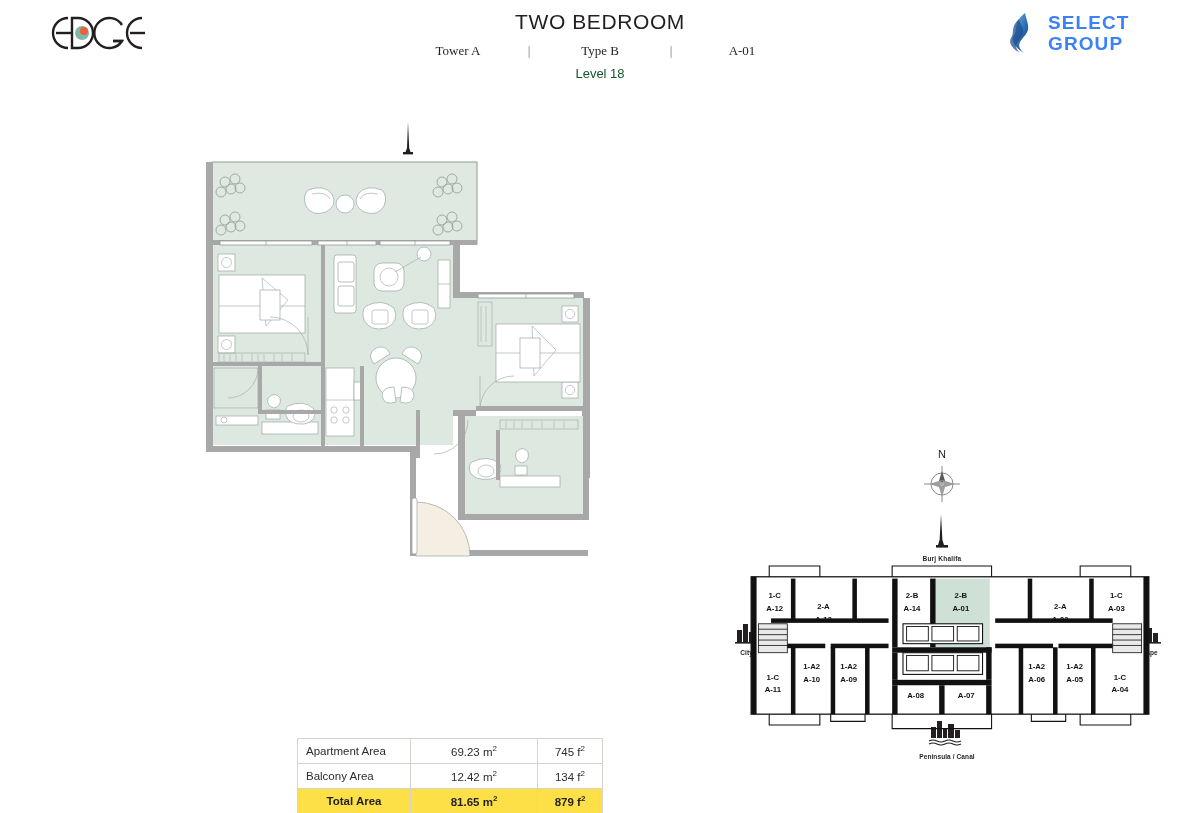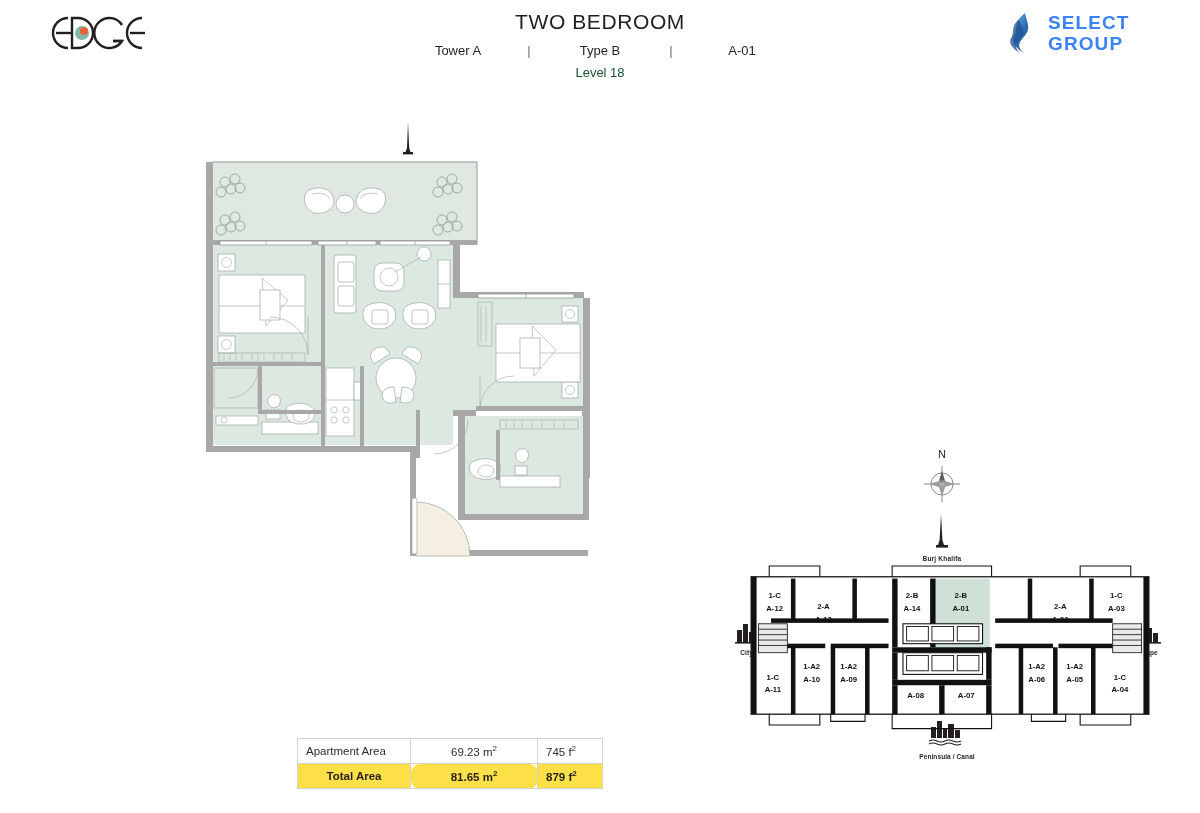--- a/index.html
+++ b/index.html
@@ -22,21 +22,21 @@
     color:#3b82f6;font-weight:700;
   }
 
   #title-block{position:absolute;left:0;top:10px;width:1200px;text-align:center;}
   #plan-title{
     font-size:21px;letter-spacing:.6px;color:#231f20;font-weight:400;
     font-family:"Liberation Sans", sans-serif;
   }
   #subtitle-row{
     margin-top:9px;display:flex;justify-content:center;align-items:flex-end;
-    font-size:13px;color:#231f20;
+    font-size:13px;color:#231f20;font-family:Liberation Serif, serif;
   }
   #subtitle-row .cell{display:inline-block;text-align:center;}
   #subtitle-row .w-tower{width:108px;}
   #subtitle-row .w-type{width:108px;}
   #subtitle-row .w-unit{width:108px;}
   #subtitle-row .sep{width:34px;color:#6d6d6d;}
   #level-row{margin-top:7px;font-size:13px;color:#14532d;}
 
   
   #floorplan-wrap{position:absolute;left:200px;top:110px;width:480px;height:500px;}
@@ -45,22 +45,22 @@
   
   #area-table{
     position:absolute;left:297px;top:690px;width:306px;
     border-collapse:collapse;font-size:11.5px;margin-top:48px;
   }
   #area-table td{
     border:1px solid #d6d2cc;height:24px;padding:0 8px;color:#2c2c2c;
     background:#ffffff;
   }
   #area-table td.label{width:96px;}
-  #area-table td.metric{width:110px;text-align:center;border-radius:9px;}
-  #area-table td.imperial{text-align:left;}
+  #area-table td.metric{width:110px;text-align:center;}
+  #area-table td.imperial{text-align:center;}
   #area-table tr.total td{background:#fde047;font-weight:bold;color:#231f20;}
   #area-table tr.total td.label{text-align:center;}
   #area-table sup{font-size:8px;}
 
   
   #keyplan-wrap{position:absolute;left:715px;top:440px;width:470px;height:330px;}
   #compass{position:absolute;left:205px;top:10px;width:44px;height:56px;}
   #compass .n-label{
     position:absolute;left:0;top:-2px;width:44px;text-align:center;
     font-size:11px;color:#231f20;
@@ -394,20 +394,29 @@
 
   <table id="area-table">
     <tbody>
       <tr>
         <td class="label">Apartment Area</td>
         <td class="metric">
           <span>69.23</span>&nbsp;<span>m</span><sup>2</sup>
         </td>
         <td class="imperial">
           <span>745</span>&nbsp;<span>f</span><sup>2</sup>
+        </td>
+      </tr>
+      <tr>
+        <td class="label">Balcony Area</td>
+        <td class="metric">
+          <span>12.42</span>&nbsp;<span>m</span><sup>2</sup>
+        </td>
+        <td class="imperial">
+          <span>134</span>&nbsp;<span>f</span><sup>2</sup>
         </td>
       </tr>
       <tr class="total">
         <td class="label">Total Area</td>
         <td class="metric">
           <span>81.65</span>&nbsp;<span>m</span><sup>2</sup>
         </td>
         <td class="imperial">
           <span>879</span>&nbsp;<span>f</span><sup>2</sup>
         </td>

